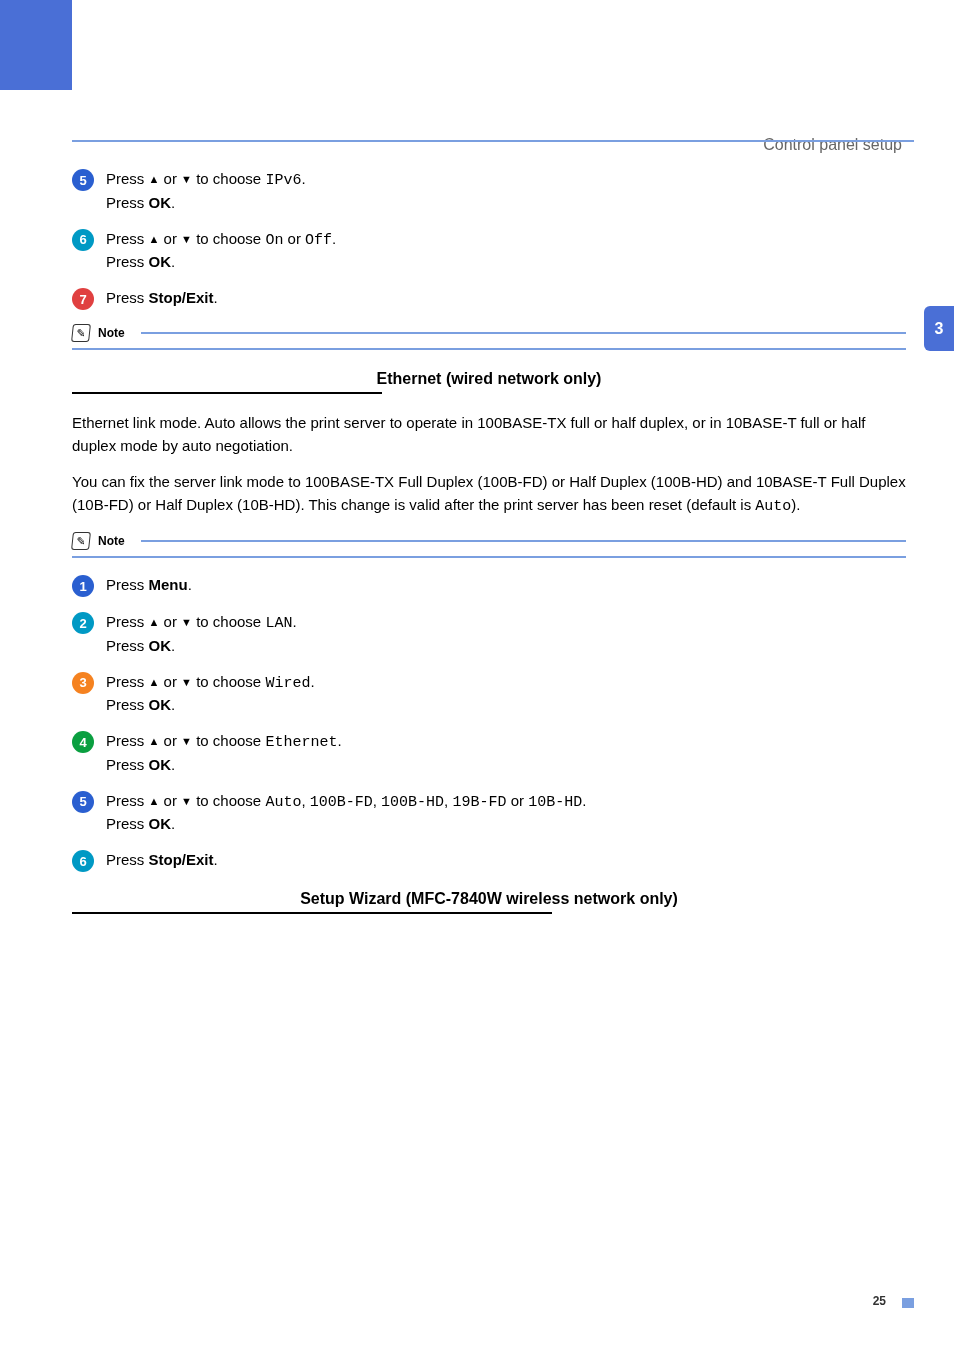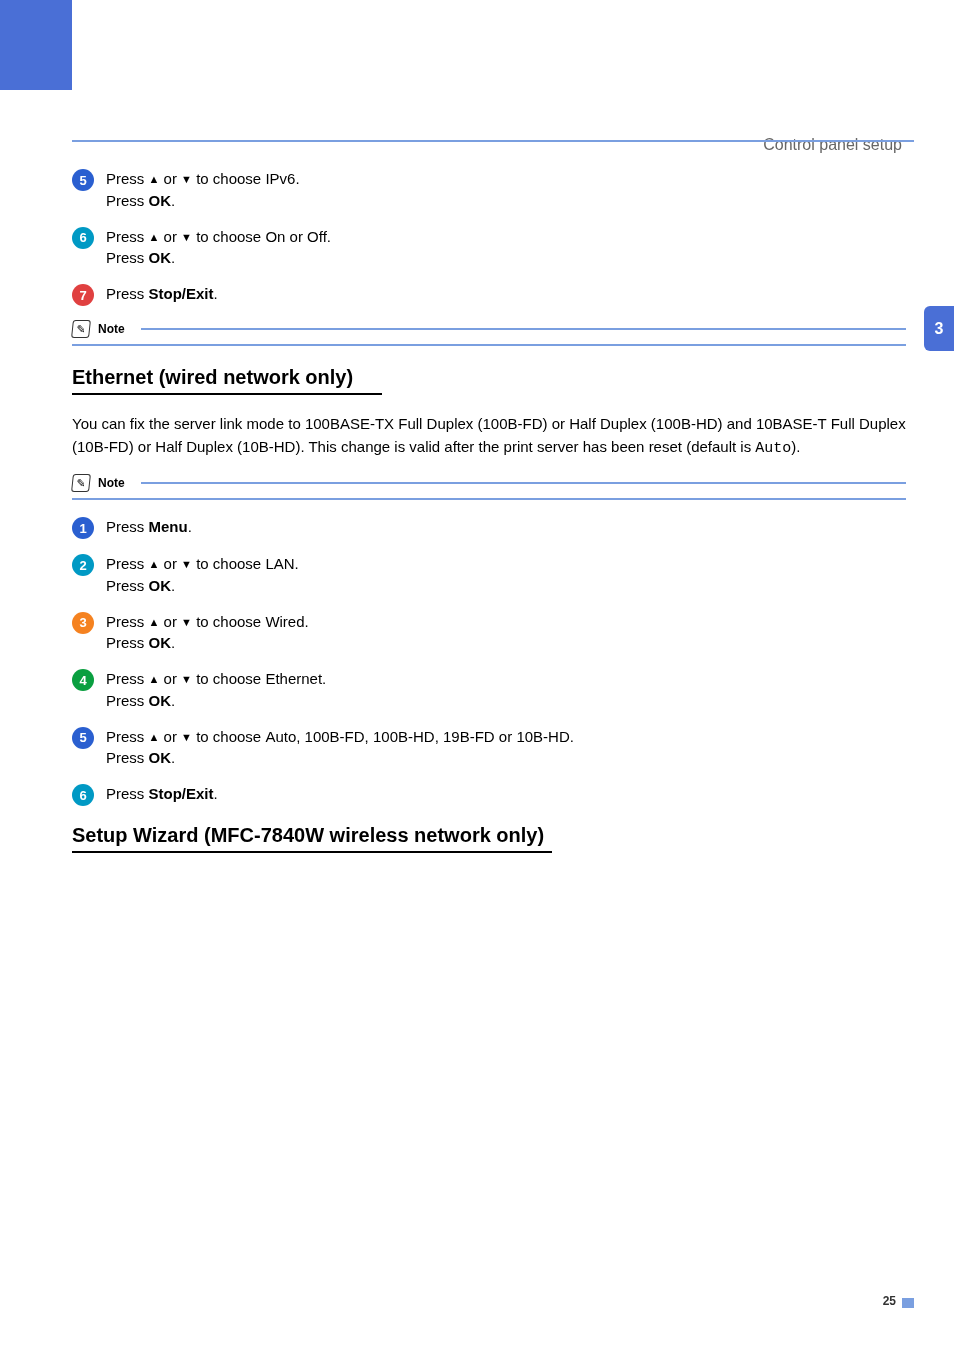--- a/index.html
+++ b/index.html
@@ -75,21 +75,21 @@
   }
   .b-blue { background: #2a5fd0; }
   .b-cyan { background: #0099c4; }
   .b-orange { background: #f58220; }
   .b-red { background: #e04040; }
   .b-green { background: #0a9f40; }
   .step-body {
     font-size: 15px;
     line-height: 1.45;
   }
-  .step-body .mono { font-family: Liberation Sans, sans-serif; text-align: right; }
+  .step-body .mono { font-family: Liberation Mono, monospace; text-align: right; }
   .bold { font-weight: bold; }
   .note-block {
     margin-top: 6px;
     margin-bottom: 16px;
   }
   .note-header {
     display: flex;
     align-items: center;
     gap: 8px;
   }
@@ -118,42 +118,43 @@
     line-height: 1.5;
     margin: 8px 0 10px 28px;
   }
   .note-bottom-rule {
     height: 2px;
     background: #7a9fe0;
     margin-top: 6px;
     margin-bottom: 20px;
   }
   h2.section-title {
-    font-size: 20px;
+    font-size: 16px;
     font-weight: bold;
     margin-top: 18px;
     margin-bottom: 4px;
+    text-align: center;
   }
   .section-underline {
     height: 2px;
     background: #000;
     width: 310px;
     margin-bottom: 18px;
   }
   .section-underline.w2 { width: 480px; }
   .para {
     font-size: 15px;
     line-height: 1.5;
     margin-bottom: 14px;
   }
   .mono { font-family: "Courier New", monospace; }
   .page-num {
     position: absolute;
     bottom: 42px;
-    right: 58px;
+    right: 68px;
     font-size: 12px;
     font-weight: bold;
     color: #333;
   }
   .page-num-bar {
     position: absolute;
     bottom: 42px;
     right: 40px;
     width: 12px;
     height: 10px;
@@ -199,20 +200,21 @@
       <div class="note-icon">✎</div>
       <div class="note-label">Note</div>
       <div class="note-rule"></div>
     </div>
     <div class="note-bottom-rule"></div>
   </div>
 
   <h2 class="section-title">Ethernet (wired network only)</h2>
   <div class="section-underline"></div>
 
+  <p class="para">Ethernet link mode. Auto allows the print server to operate in 100BASE-TX full or half duplex, or in 10BASE-T full or half duplex mode by auto negotiation.</p>
   <p class="para">
     <span>You can fix the server link mode to 100BASE-TX Full Duplex (100B-FD) or Half Duplex (100B-HD) and 10BASE-T Full Duplex (10B-FD) or Half Duplex (10B-HD). This change is valid after the print server has been reset (default is </span><span class="mono">Auto</span><span>).</span>
   </p>
 
   <div class="note-block">
     <div class="note-header">
       <div class="note-icon">✎</div>
       <div class="note-label">Note</div>
       <div class="note-rule"></div>
     </div>

